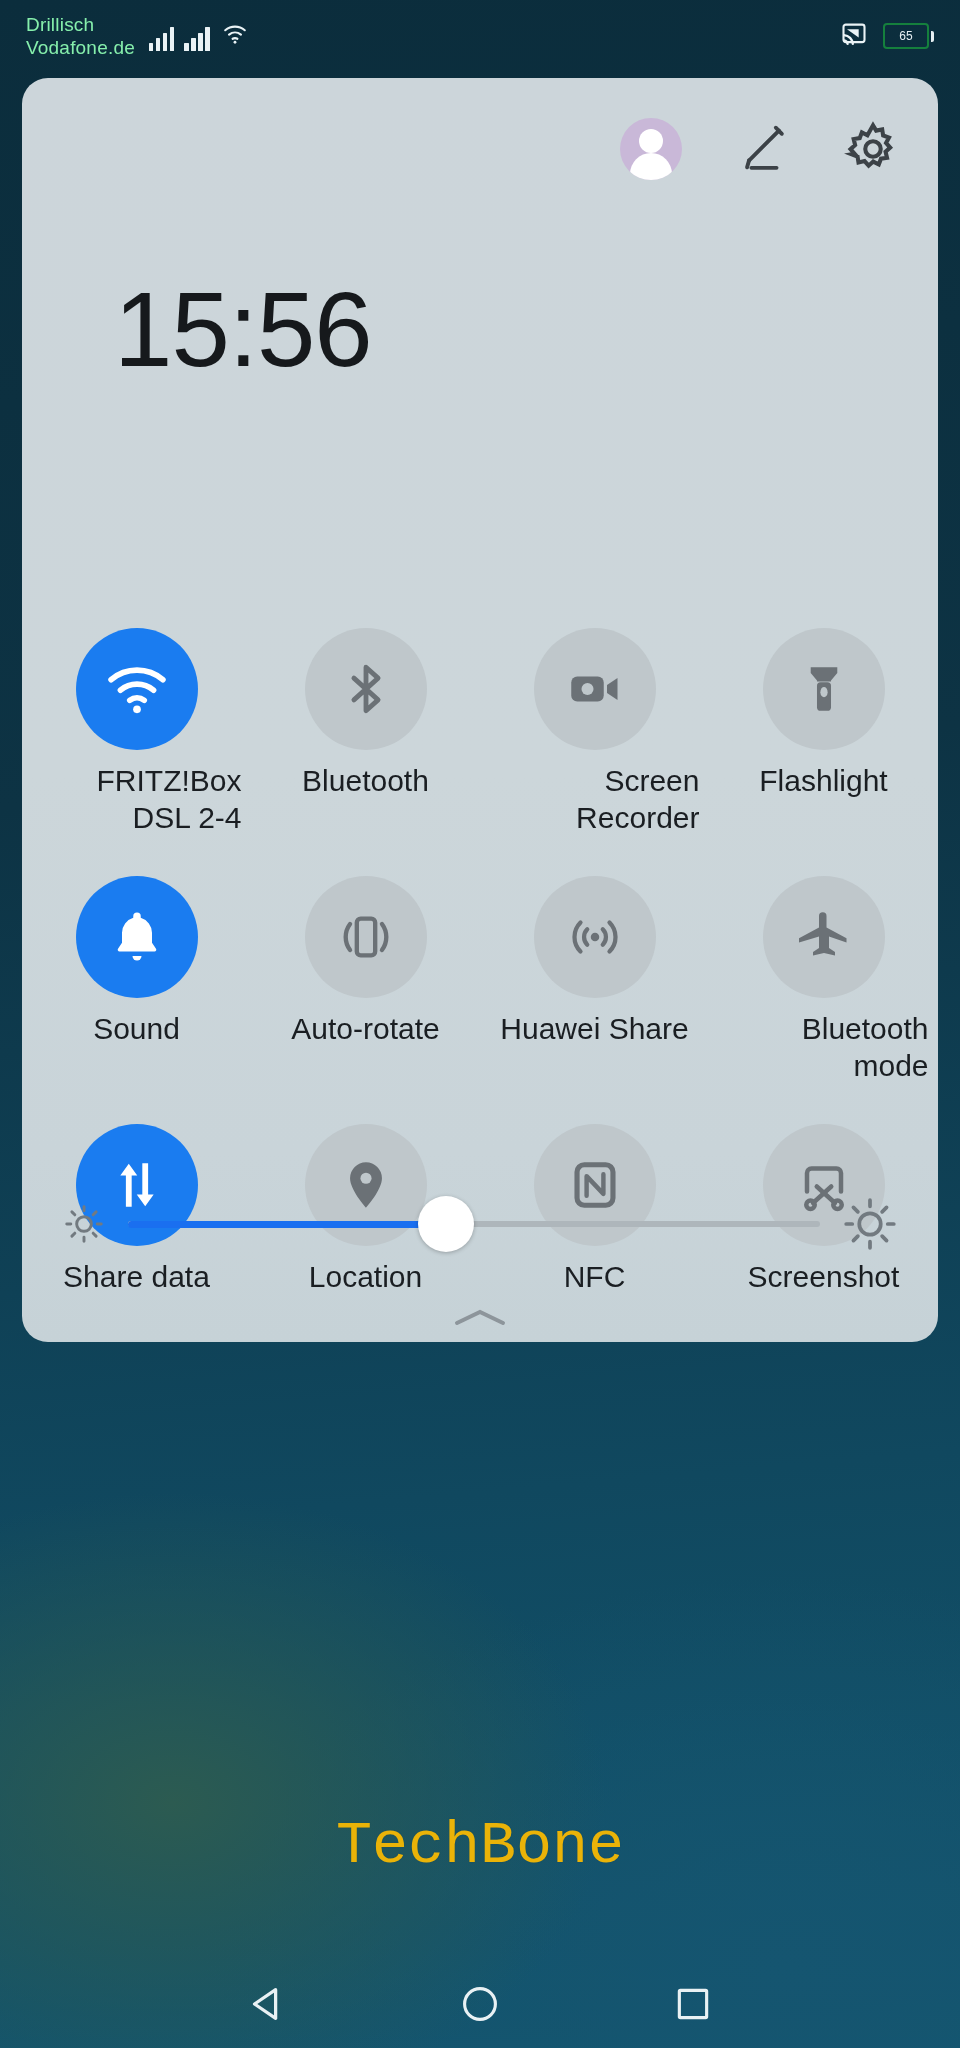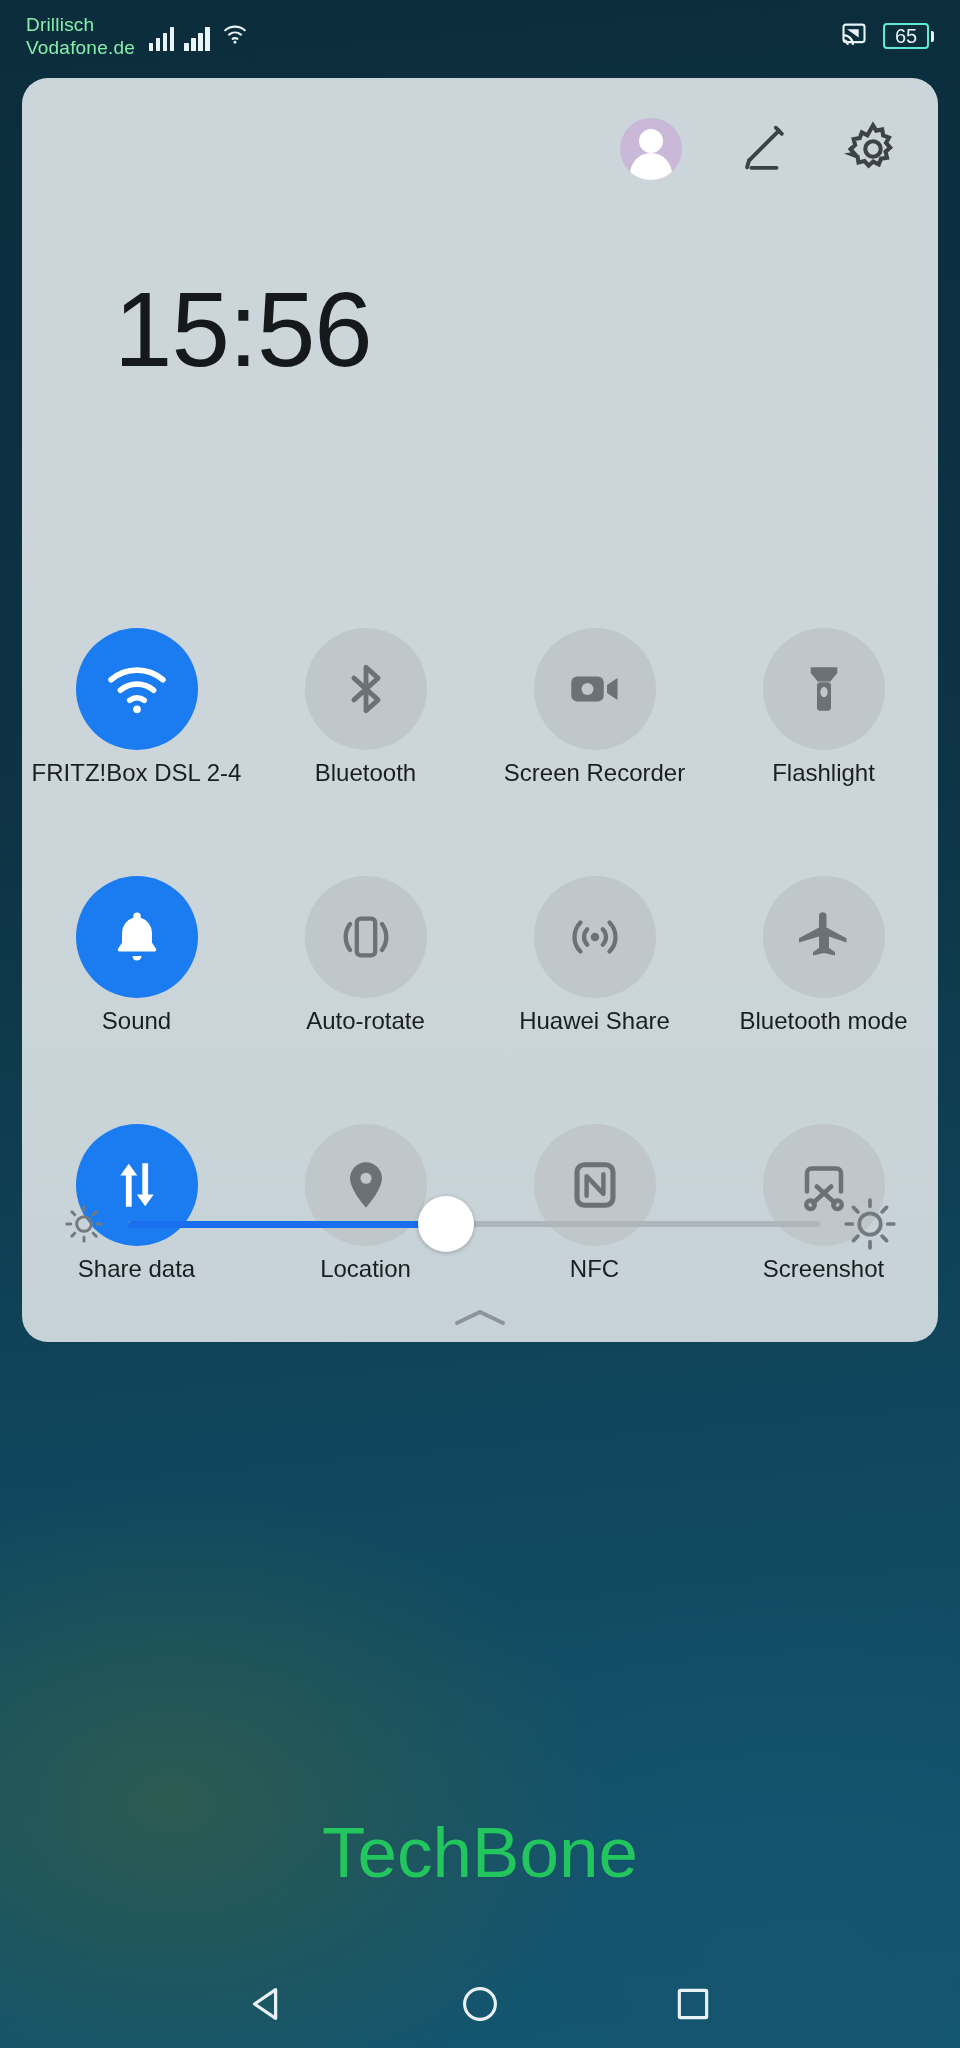--- a/index.html
+++ b/index.html
@@ -32,23 +32,23 @@
   .bars { display:flex; align-items:flex-end; gap:2.5px; height:26px; }
   .bars i { width:4.5px; background:#eaf3f6; display:block; border-radius:.5px; }
   .bars i:nth-child(1){height:8px}
   .bars i:nth-child(2){height:13px}
   .bars i:nth-child(3){height:18px}
   .bars i:nth-child(4){height:24px}
   .battery {
     display:flex; align-items:center;
   }
   .batt-body {
-    width:46px; height:26px; border:2px solid #5eead4; border-radius:4px;
+    width:46px; height:26px; border:2px solid #15803d; border-radius:4px;
     display:flex; align-items:center; justify-content:center;
-    font-size:20px; color:#e6eff2; font-weight:500;
+    font-size:12px; color:#e6eff2; font-weight:500;
   }
   .batt-cap { width:3px; height:11px; background:#e6eff2; margin-left:2px; border-radius:0 2px 2px 0;}
   
   #qs-panel {
     position:absolute; top:78px; left:22px; width:916px; height:1264px;
     background:linear-gradient(180deg, #ccd5da 0%, #ccd6da 55%, #c9d4d9 85%, #c6d2d7 100%);
     border-radius:26px;
     z-index:5;
     overflow:hidden;
     padding-left:24px;
@@ -91,21 +91,21 @@
     display:flex; flex-direction:column; align-items:center;
     padding-top:10px; height:248px;
   }
   .tile .circle {
     width:122px; height:122px; border-radius:50%;
     display:flex; align-items:center; justify-content:center;
     background:#bfc7cb;
   }
   .tile.on .circle { background:#1a7cf0; }
   .tile .label {
-    margin-top:4px; font-size:24px; line-height:37px; text-align:right;
+    margin-top:12px; font-size:30px; line-height:37px; text-align:right;
     color:#1a1e22; max-width:210px;
   }
   .ic { display:block; }
   .tile .circle .ic { color:#6b7176; }
   .tile.on .circle .ic { color:#ffffff; }
   
   #brightness {
     position:absolute; left:40px; right:40px; bottom:78px; height:80px;
     display:flex; align-items:center; gap:22px;
   }
@@ -125,23 +125,24 @@
     background:#fff; box-shadow:0 1px 4px rgba(0,0,0,.25);
     transform:translateX(-50%);
   }
   #expand-handle {
     position:absolute; bottom:12px; left:50%; transform:translateX(-50%);
     width:70px; height:26px; color:#8d959b;
   }
   
   #watermark {
     position:absolute; left:0; width:960px; top:1812px;
-    text-align:center; font-size:71px; font-weight:400;
-    color:#22c55e; letter-spacing:0px; z-index:4;
+    text-align:center; font-size:60px; font-weight:400;
+    color:#eab308; letter-spacing:0px; z-index:4;
     text-shadow:0 0 2px rgba(0,0,0,.08);
+    font-family:Liberation Mono, monospace;
   }
   
   #navbar {
     position:absolute; left:0; bottom:0; width:960px; height:88px;
     display:flex; align-items:center; justify-content:space-around;
     padding:0 160px; z-index:6;
   }
   .nav-btn { width:52px; height:52px; color:#e9f1f4; display:flex; align-items:center; justify-content:center;}
 </style>
 </head>

